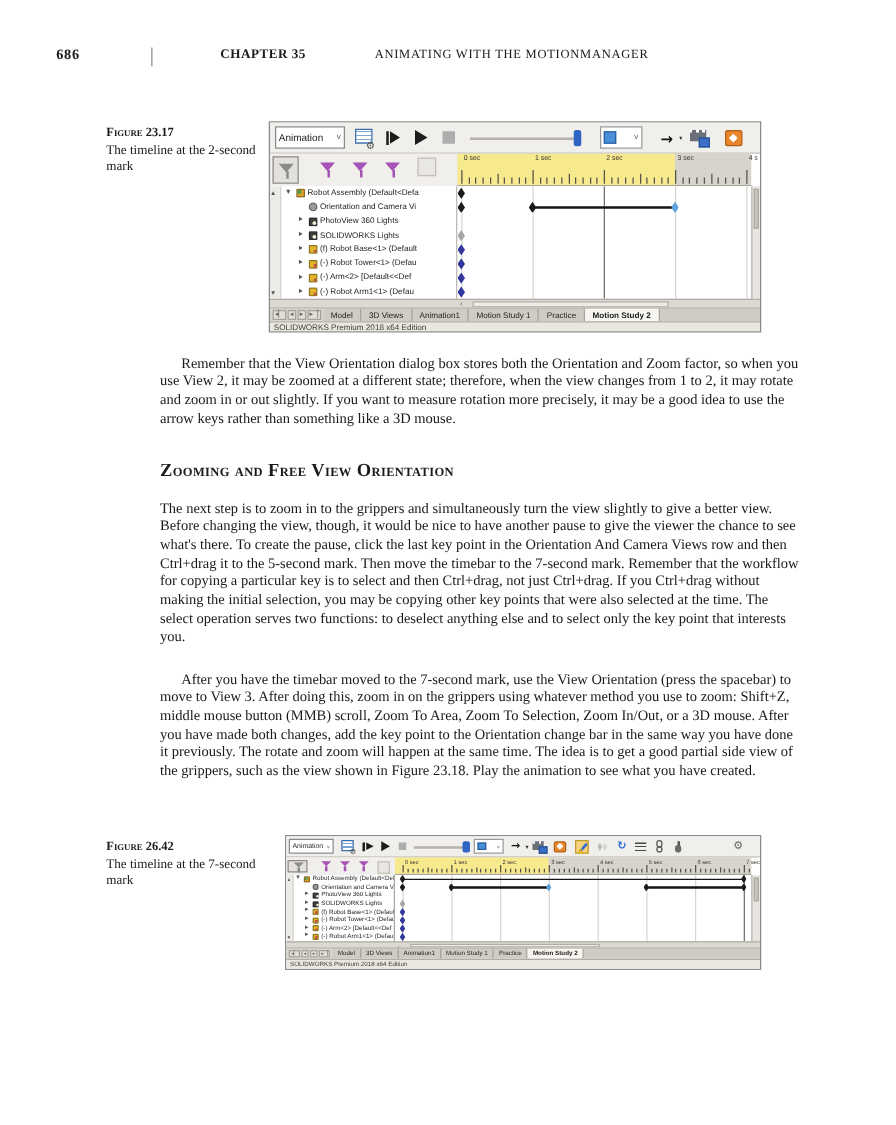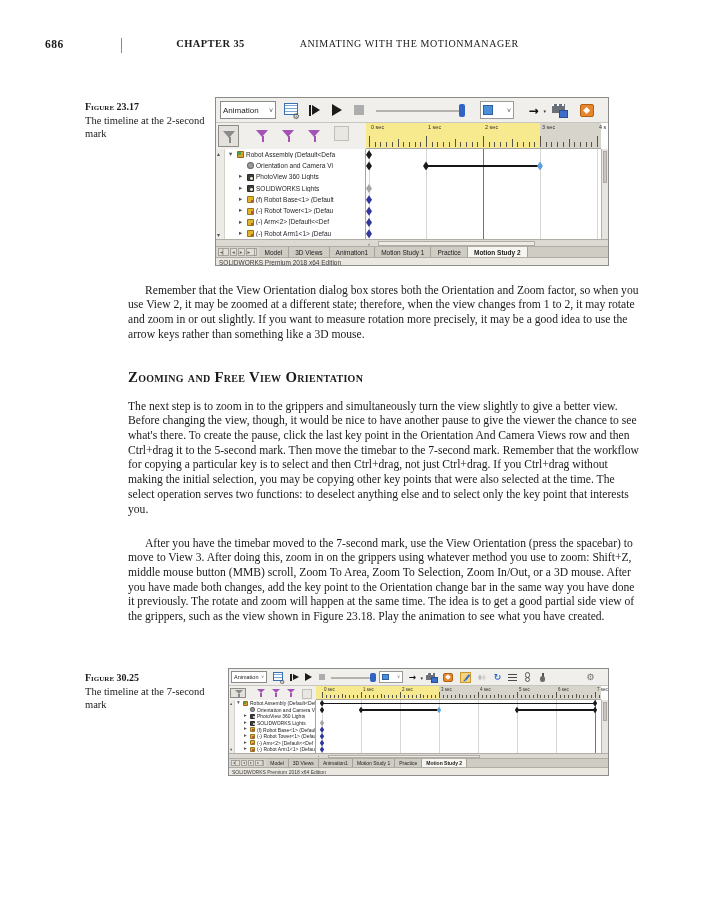--- a/index.html
+++ b/index.html
@@ -250,21 +250,21 @@
 
 <p class="para indent" style="top:272px;">Remember that the View Orientation dialog box stores both the Orientation and Zoom factor, so when you use View 2, it may be zoomed at a different state; therefore, when the view changes from 1 to 2, it may rotate and zoom in or out slightly. If you want to measure rotation more precisely, it may be a good idea to use the arrow keys rather than something like a 3D mouse.</p>
 
 <div class="sechead" style="top:369px;">Zooming and Free View Orientation</div>
 
 <p class="para" style="top:388px;">The next step is to zoom in to the grippers and simultaneously turn the view slightly to give a better view. Before changing the view, though, it would be nice to have another pause to give the viewer the chance to see what's there. To create the pause, click the last key point in the Orientation And Camera Views row and then Ctrl+drag it to the 5-second mark. Then move the timebar to the 7-second mark. Remember that the workflow for copying a particular key is to select and then Ctrl+drag, not just Ctrl+drag. If you Ctrl+drag without making the initial selection, you may be copying other key points that were also selected at the time. The select operation serves two functions: to deselect anything else and to select only the key point that interests you.</p>
 
 <p class="para indent" style="top:525px;">After you have the timebar moved to the 7-second mark, use the View Orientation (press the spacebar) to move to View 3. After doing this, zoom in on the grippers using whatever method you use to zoom: Shift+Z, middle mouse button (MMB) scroll, Zoom To Area, Zoom To Selection, Zoom In/Out, or a 3D mouse. After you have made both changes, add the key point to the Orientation change bar in the same way you have done it previously. The rotate and zoom will happen at the same time. The idea is to get a good partial side view of the grippers, such as the view shown in Figure 23.18. Play the animation to see what you have created.</p>
 
 <div class="figcap" style="left:85px;top:671px;">
-  <span class="lab">Figure 30.25</span>
+  <span class="lab">Figure 26.42</span>
   <span>The timeline at the 7-second mark</span>
 </div>
 
 <div id="fig2" class="screen" style="left:228px;top:668px;width:379px;height:106px;">
     <div class="abs" style="left: 0px; top: 0px; width: 379px; height: 17px; background: rgb(241, 239, 235); border-bottom: 1px solid rgb(201, 198, 192);"></div>
     <div class="abs" style="left: 2px; top: 2px; width: 36px; height: 12px; background: rgb(255, 255, 255); border: 1px solid rgb(138, 138, 138); display: flex; align-items: center; padding: 0px 2px; font-size: 5.5px; color: rgb(34, 34, 34);">
       <div class="abs nowrap" style="position: relative; overflow: hidden; white-space: nowrap; flex: 1 1 0%;">Animation</div>
       <div class="abs nowrap" style="position: relative; font-size: 4.5px; color: rgb(85, 85, 85);">˅</div>
     </div>
     <div class="abs" style="left: 44px; top: 3px; width: 11px; height: 11px; display: flex; align-items: center; justify-content: center; font-family: &quot;DejaVu Sans&quot;, sans-serif; font-size: 8.8px; line-height: 1;">

